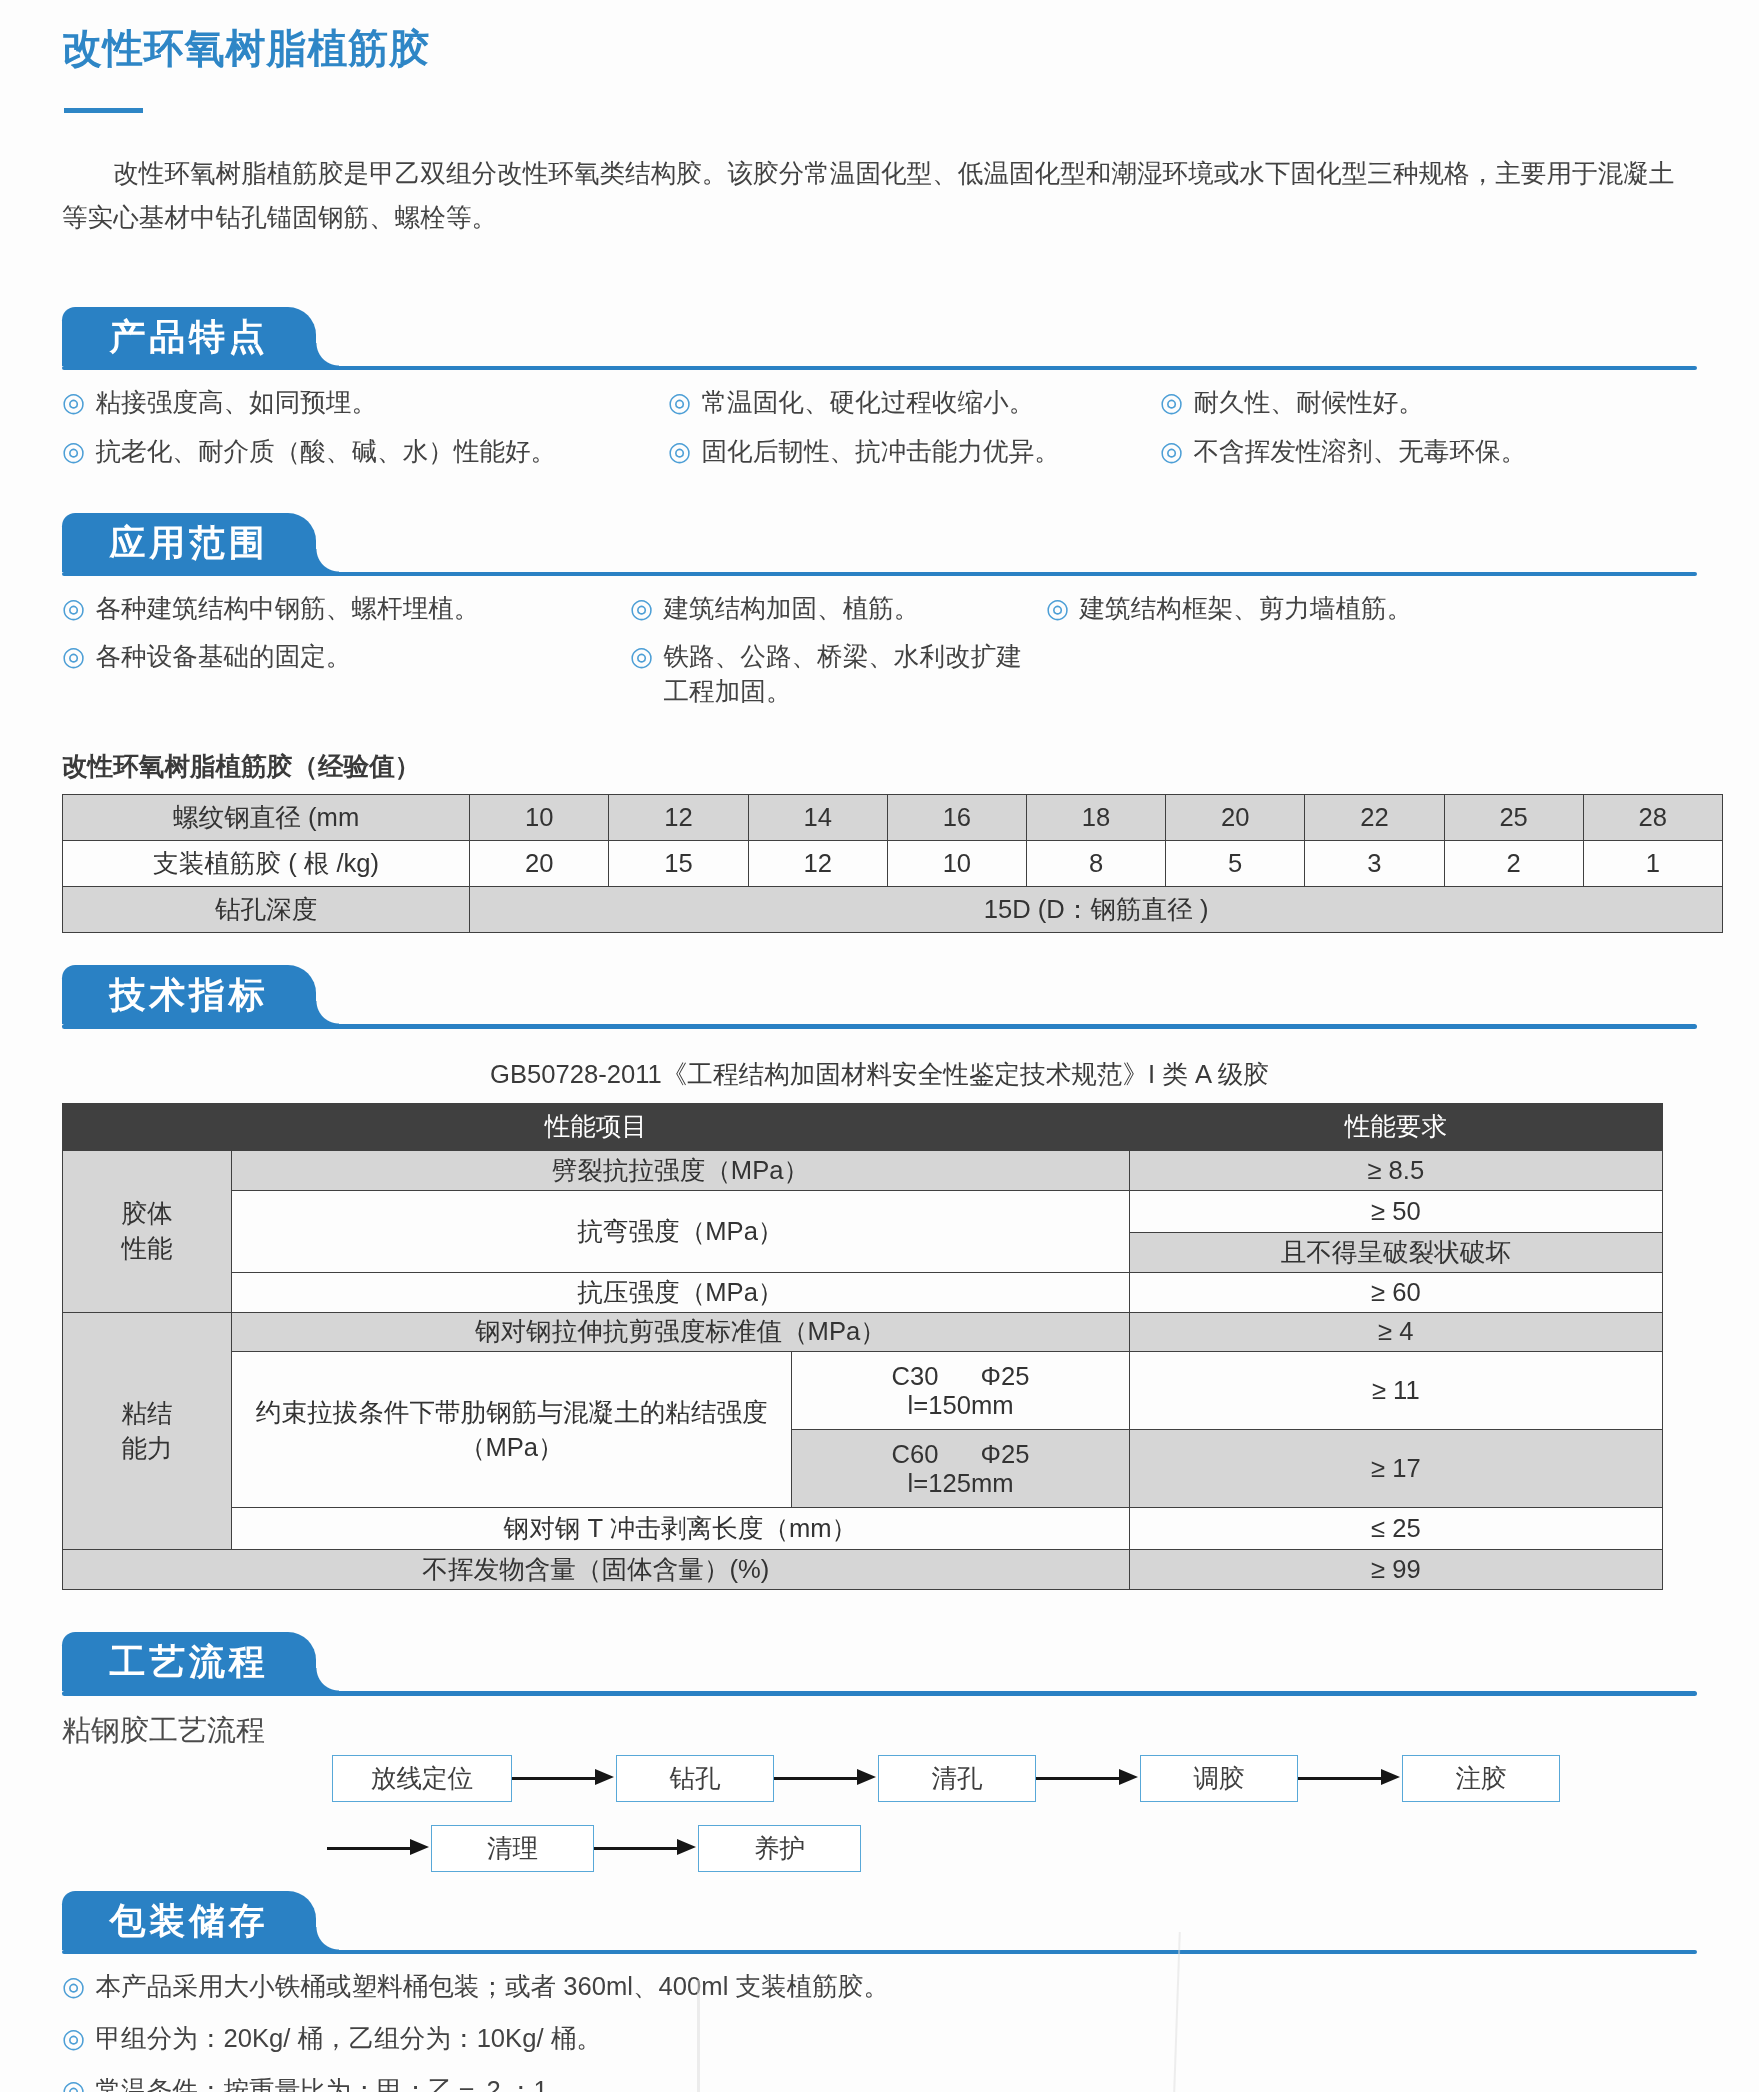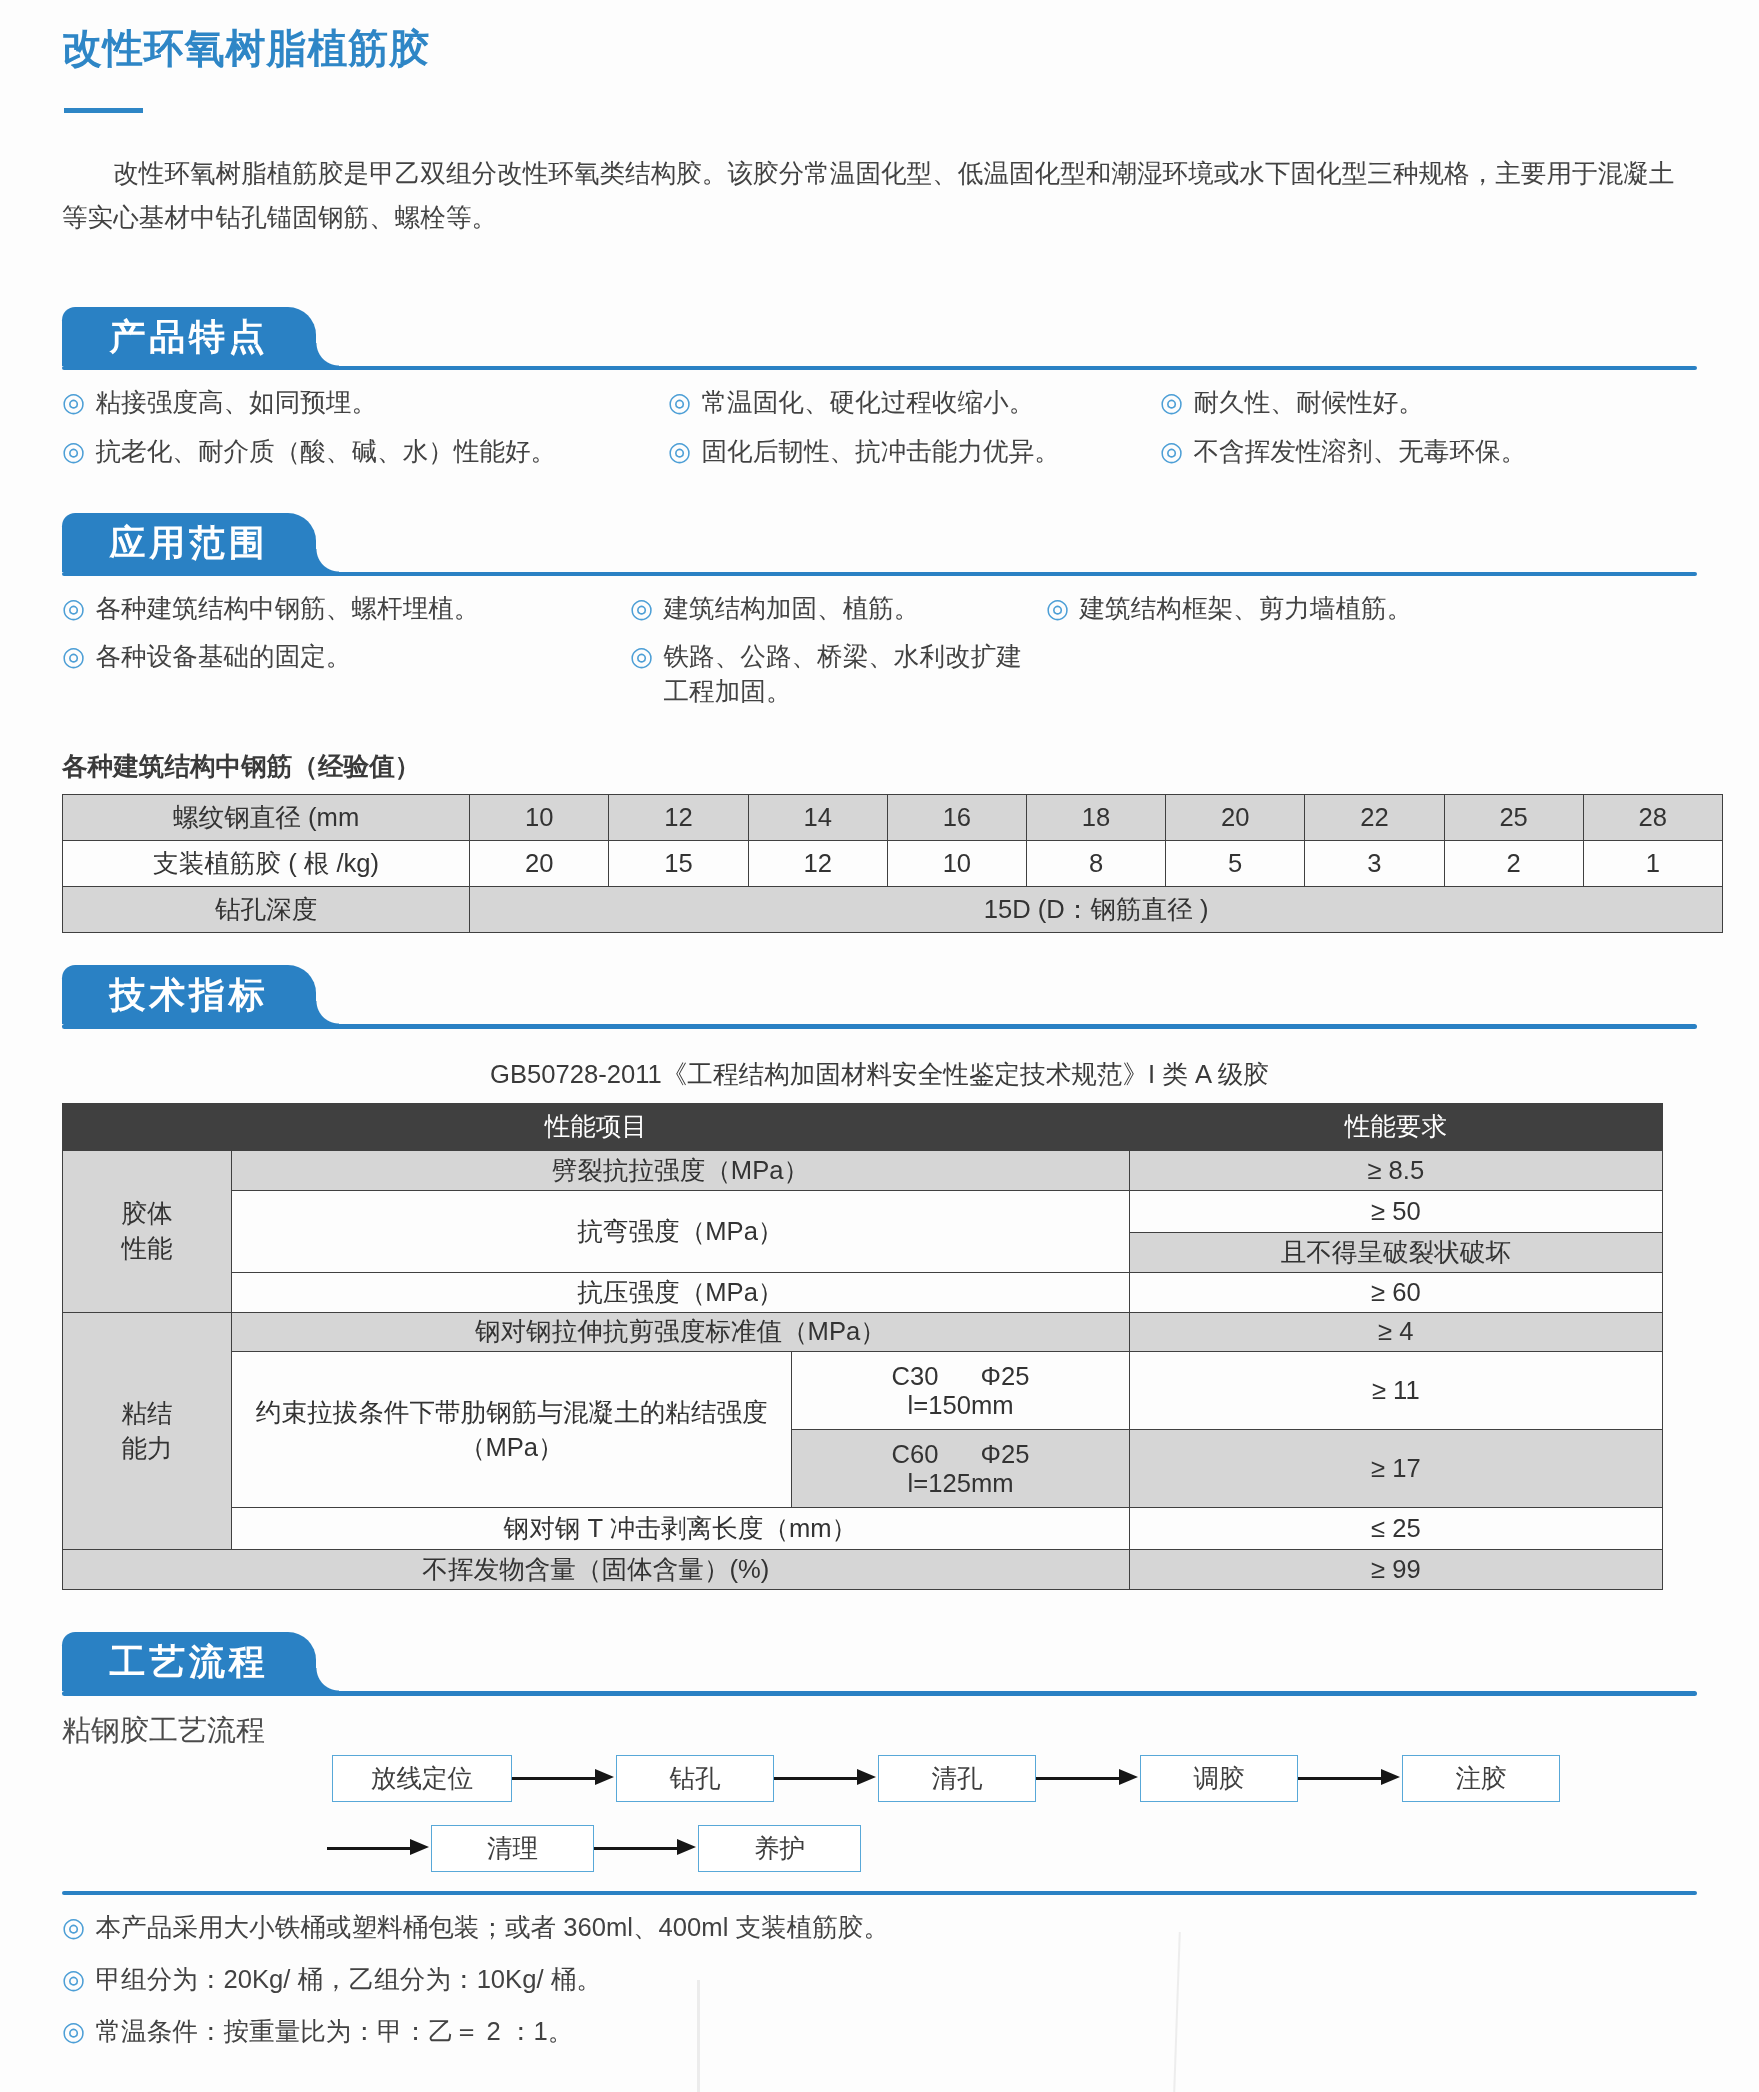--- a/index.html
+++ b/index.html
@@ -132,21 +132,21 @@
           <span class="bi">◎</span>
           <span>各种设备基础的固定。</span>
         </div>
       <div class="bul">
           <span class="bi">◎</span>
           <span>铁路、公路、桥梁、水利改扩建工程加固。</span>
         </div>
       <div></div>
     </div>
 
-    <div class="tbl-title">各种建筑结构中钢筋（经验值）</div>
+    <div class="tbl-title">改性环氧树脂植筋胶（经验值）</div>
     <table class="rebar">
       <colgroup>
         <col style="width:392px">
         <col style="width:134px">
           <col style="width:134px">
           <col style="width:134px">
           <col style="width:134px">
         <col style="width:134px">
           <col style="width:134px">
           <col style="width:134px">
@@ -279,20 +279,23 @@
       <div class="fbox fb">注胶</div>
     </div>
     <div class="flow-row flow-row2">
       <div class="farrow"></div>
       <div class="fbox fb2">清理</div>
       <div class="farrow"></div>
       <div class="fbox fb2">养护</div>
     </div>
 
     <div class="sec-header m-pack">
+      <div class="sec-badge">
+        <span>包装储存</span>
+      </div>
       <div class="sec-line"></div>
     </div>
     <div class="pack-list">
       <div class="pack-item">
           <span class="bi">◎</span>
           <span>本产品采用大小铁桶或塑料桶包装；或者 360ml、400ml 支装植筋胶。</span>
         </div>
       <div class="pack-item">
           <span class="bi">◎</span>
           <span>甲组分为：20Kg/ 桶，乙组分为：10Kg/ 桶。</span>

